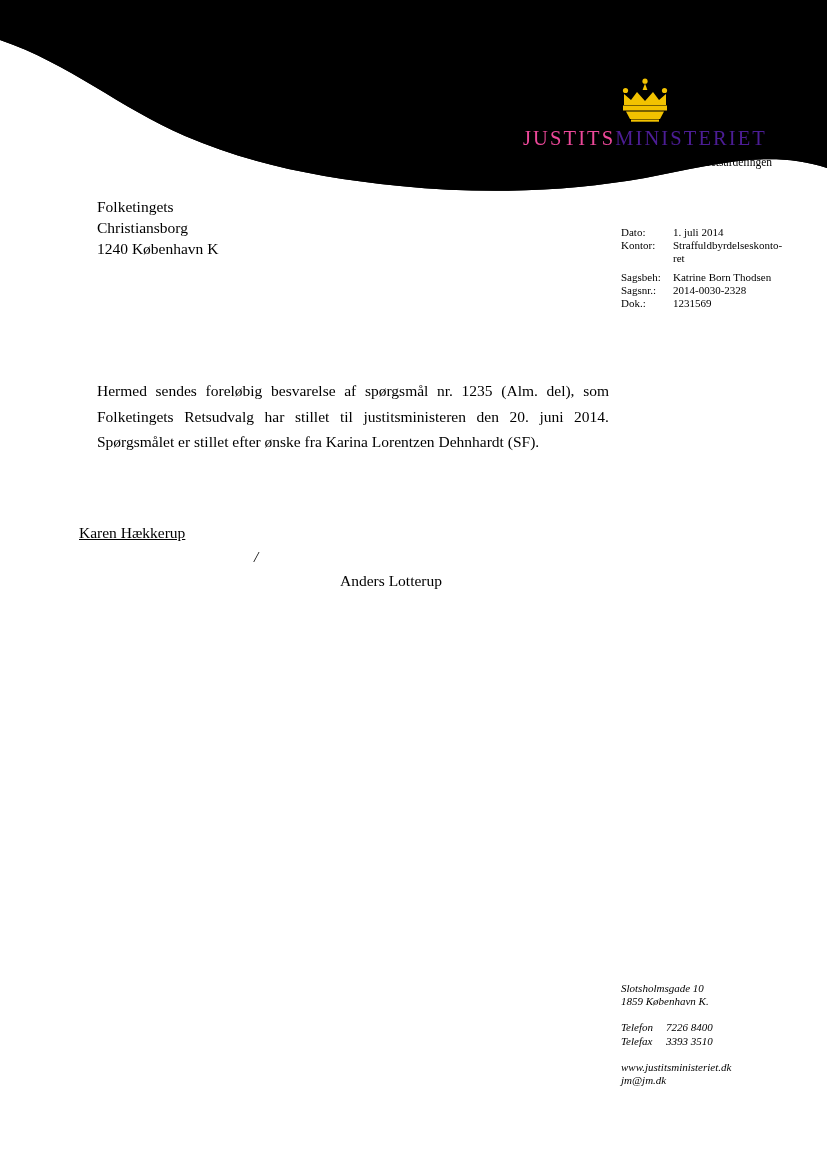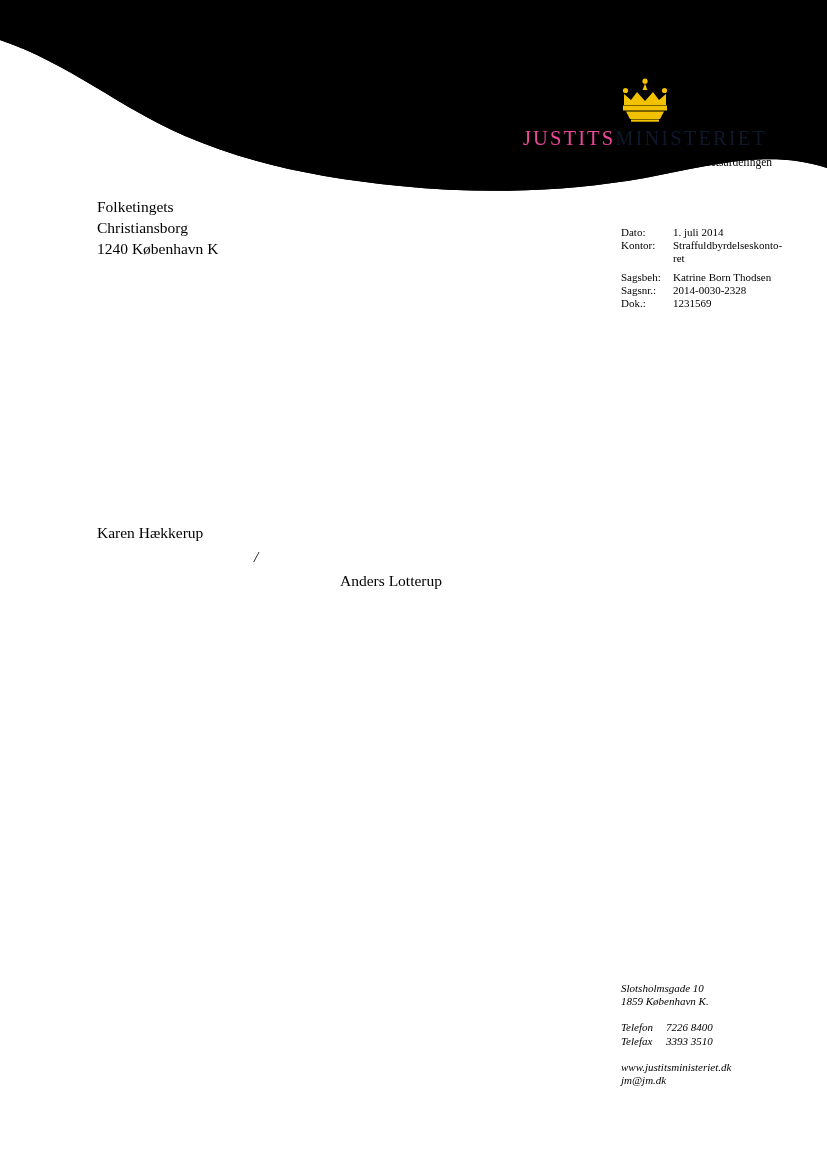--- a/index.html
+++ b/index.html
@@ -51,21 +51,21 @@
     font-size: 20.5px;
     letter-spacing: 2.1px;
     white-space: nowrap;
     line-height: 1;
   }
   .ministry-name .jus {
     color: #ec4899;
     font-weight: normal;
   }
   .ministry-name .min {
-    color: #0f172a;
+    color: #4c1d95;
     font-weight: normal;
   }
   .department {
     margin-top: 7px;
     font-family: "Liberation Serif", serif;
     font-size: 11.5px;
     color: #000000;
     text-align: right;
     padding-right: 8px;
   }
@@ -109,23 +109,24 @@
     top: 378px;
     width: 512px;
     font-size: 15.5px;
     line-height: 25.5px;
     text-align: justify;
   }
 
   
   .sign-name {
     position: absolute;
-    left: 97px;
+    left: 79px;
     top: 524px;
     font-size: 15.5px;
+    text-decoration: underline;
   }
   .sign-slash {
     position: absolute;
     left: 254px;
     top: 548px;
     font-size: 15.5px;
     font-style: italic;
   }
   .sign-second {
     position: absolute;
@@ -207,20 +208,21 @@
     <div class="meta-row">
       <span class="label">Sagsnr.:</span>
       <span class="value">2014-0030-2328</span>
     </div>
     <div class="meta-row">
       <span class="label">Dok.:</span>
       <span class="value">1231569</span>
     </div>
   </div>
 
+  <div class="body-text">Hermed sendes foreløbig besvarelse af spørgsmål nr. 1235 (Alm. del), som Folketingets Retsudvalg har stillet til justitsministeren den 20. juni 2014. Spørgsmålet er stillet efter ønske fra Karina Lorentzen Dehnhardt (SF).</div>
 
   <div class="sign-name">Karen Hækkerup</div>
   <div class="sign-slash">/</div>
   <div class="sign-second">Anders Lotterup</div>
 
   <div class="footer">
     <div class="group">
       <div>Slotsholmsgade 10</div>
       <div>1859 København K.</div>
     </div>

